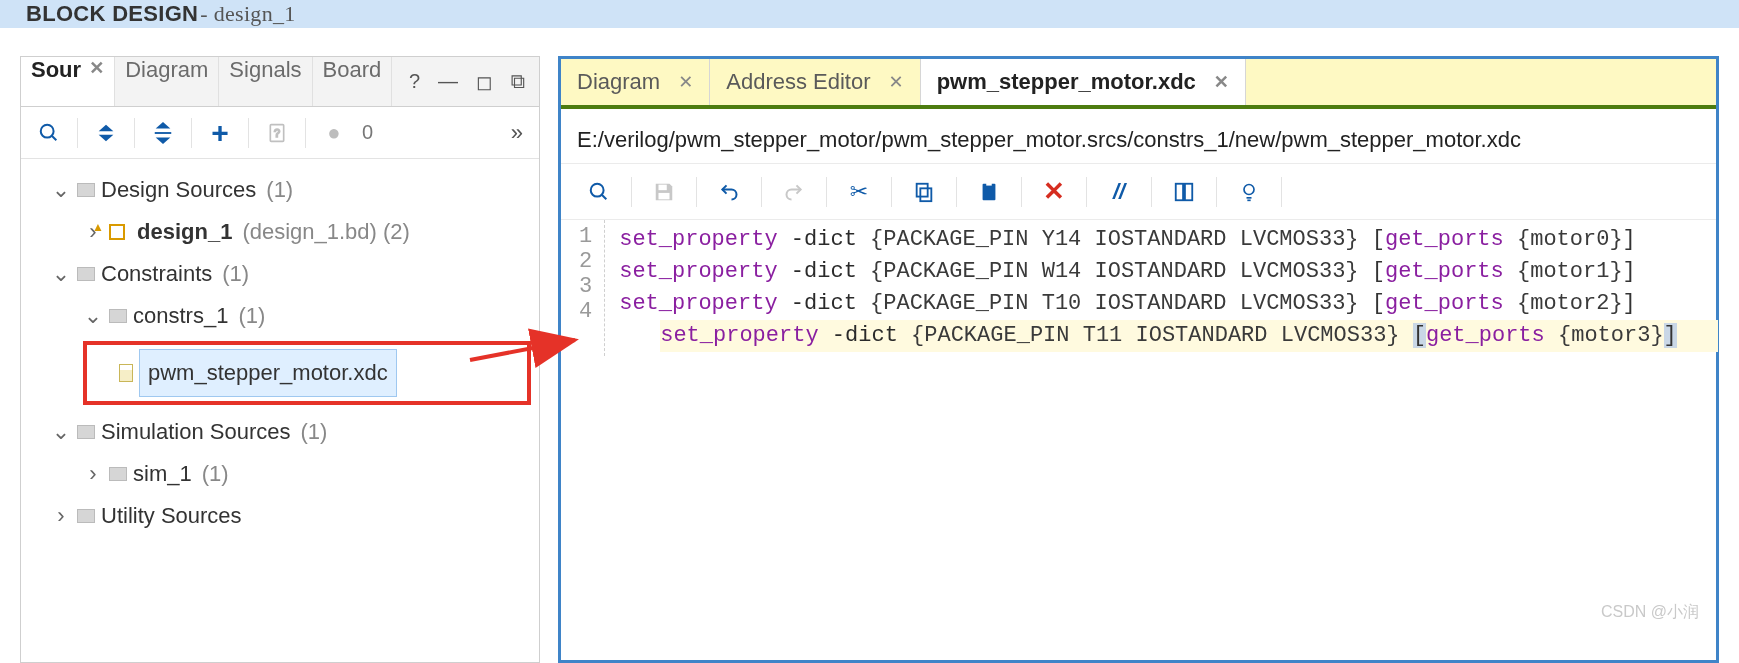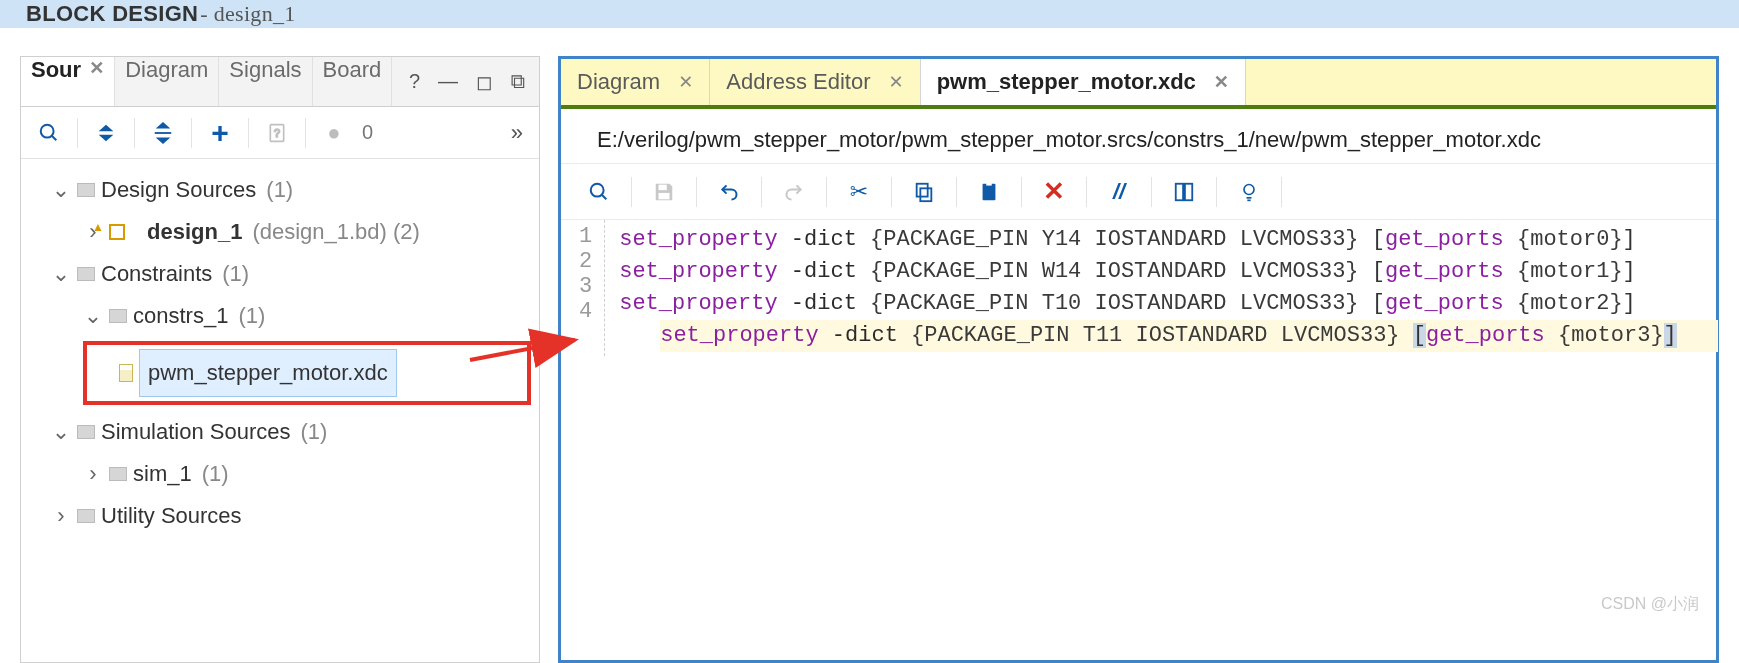--- a/index.html
+++ b/index.html
@@ -42,21 +42,21 @@
   .selrow { background:#dfefff; border:1px solid #9fc8f0; padding:2px 8px; }
   .redbox { border:4px solid #e53228; padding:4px 6px; }
 
   
   .rightpanel { flex:1; border:3px solid #3f84c8; background:#fff; display:flex; flex-direction:column; min-width:0; }
   .rtabs { display:flex; align-items:flex-start; height:50px; border-bottom:4px solid #4d7c0f; background:#fef9c3; }
   .rtab { padding:0 16px; height:100%; display:flex; align-items:center; gap:18px; color:#5a5a5a; border-right:1px solid #d6d6d6; font-size:22px; }
   .rtab.active { background:#fff; color:#222; font-weight:600; }
   .rtab .x { color:#888; font-size:18px; cursor:pointer; }
 
-  .pathbar { padding:18px 20px 10px 36px; font-size:22px; color:#222; border-bottom:1px solid #ebebeb; word-break:break-all; }
+  .pathbar { padding:18px 20px 10px 16px; font-size:22px; color:#222; border-bottom:1px solid #ebebeb; word-break:break-all; }
 
   .etoolbar { display:flex; align-items:center; gap:6px; height:56px; padding:0 18px; border-bottom:1px solid #ebebeb; }
   .ebtn { width:40px; height:40px; display:flex; align-items:center; justify-content:center; cursor:pointer; font-size:22px; color:#0f5aa8; }
   .ebtn.gray { color:#bdbdbd; }
   .ebtn.red { color:#d62d20; font-weight:700; font-size:26px; }
   .esep { width:1px; height:30px; background:#e3e3e3; margin:0 6px; }
 
   .editor { display:flex; font-family: "Courier New", monospace; font-size:22px; }
   .gutter { text-align:right; color:#9a9a9a; padding:4px 12px 4px 18px; border-right:1px dashed #cfcfcf; user-select:none; }
   .code { padding:4px 0 4px 14px; }
@@ -64,21 +64,21 @@
   .hl { background:#fffadf; display:inline-block; min-width:100%;margin-left:41px; }
   .kw { color:#8a1fa0; }
   .op { color:#2a2a2a; }
   .fn { color:#8a1fa0; }
   .br { color:#3a3a3a; }
   .brsel { background:#c9d7e6; }
 
   
   .arrow-svg { position:absolute; left:400px; top:300px; pointer-events:none; }
 
-  .watermark { position:absolute; right:40px; bottom:48px; color:#c9c9c9; font-size:16px; }
+  .watermark { position:absolute; right:40px; bottom:40px; color:#c9c9c9; font-size:16px; }
 </style>
 </head>
 <body>
 <div class="root">
 
   <div class="titlebar">
     <span class="bold">BLOCK DESIGN</span>
     <span class="light"> - design_1</span>
   </div>
 
@@ -147,21 +147,21 @@
       <div class="tree">
         <div class="trow lvl1">
           <span class="chev">⌄</span>
           <span class="folder"></span>
           <span>Design Sources</span>
           <span class="cnt">(1)</span>
         </div>
         <div class="trow lvl2">
           <span class="chev">›</span>
           <span class="design-icon"></span>
-          <span style="font-weight:600;margin-left:16px;">design_1</span>
+          <span style="font-weight:600;margin-left:6px;">design_1</span>
           <span class="cnt"> (design_1.bd) (2)</span>
         </div>
 
         <div class="trow lvl1">
           <span class="chev">⌄</span>
           <span class="folder"></span>
           <span>Constraints</span>
           <span class="cnt">(1)</span>
         </div>
         <div class="trow lvl2">

